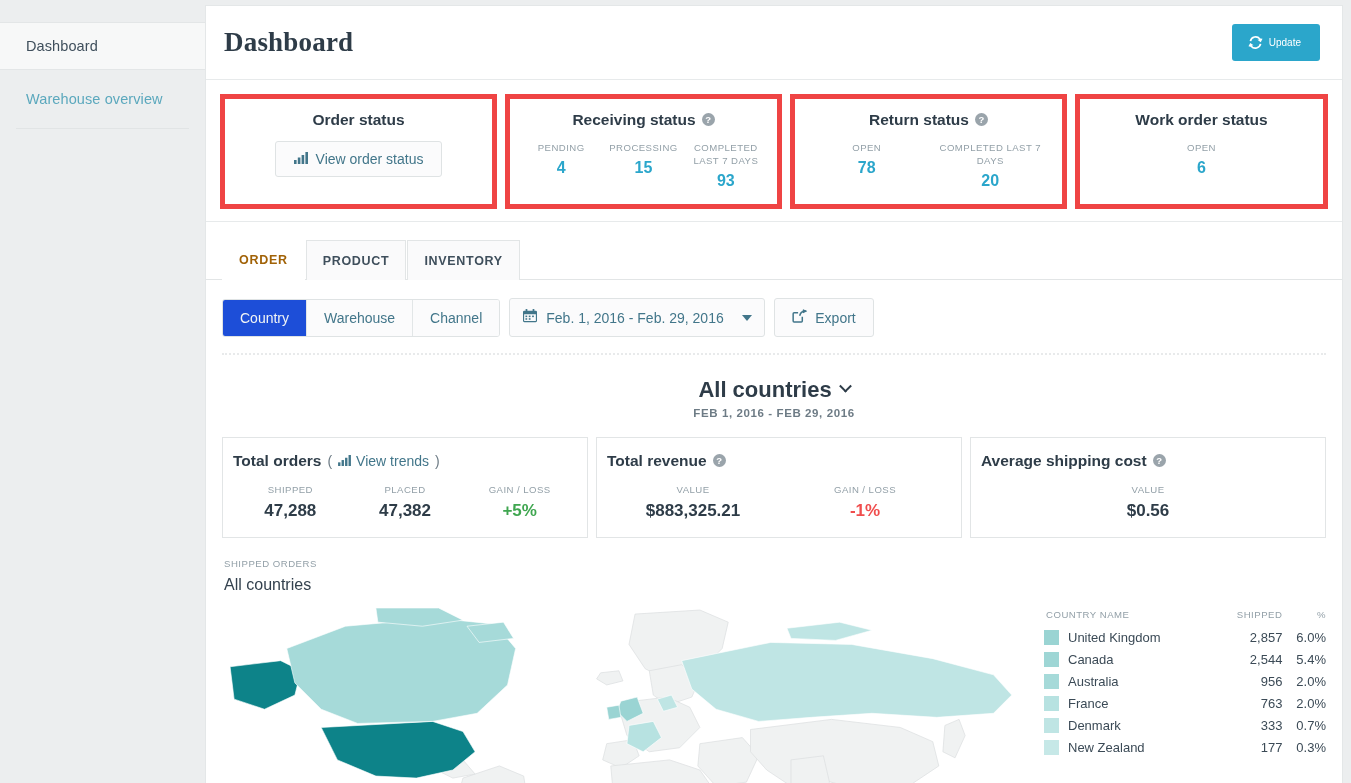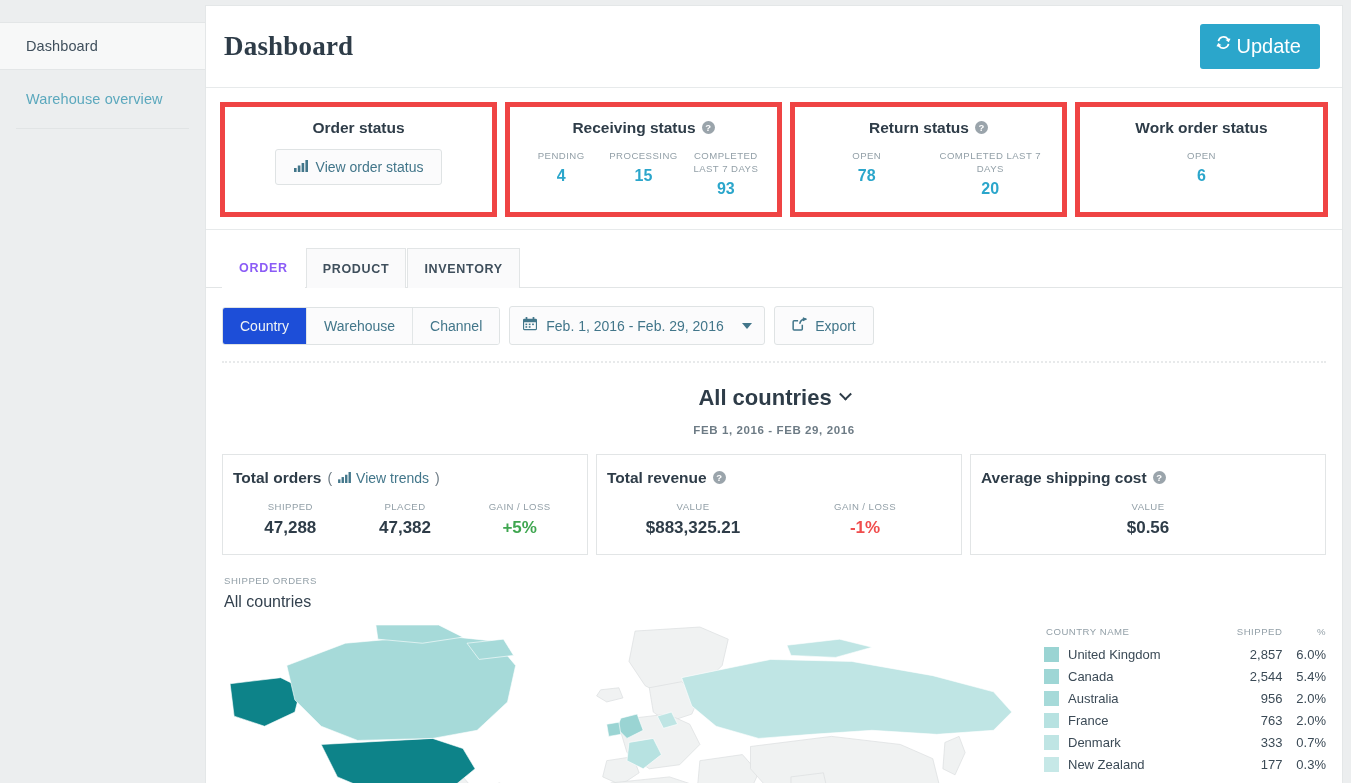--- a/index.html
+++ b/index.html
@@ -80,24 +80,24 @@
     font-size: 27px;
     font-weight: bold;
     color: #2e3c48;
     letter-spacing: .2px;
   }
   .btn-update {
     background: #2ba6cb;
     color: #fff;
     border: none;
     border-radius: 3px;
-    font-size: 20px;
+    font-size: 10px;
     padding: 11px 19px 11px 16px;
     display: flex;
-    align-items: flex-start;
+    align-items: center;
     gap: 6px;
     cursor: pointer;
     font-family: "Liberation Sans", sans-serif;
   }
   .btn-update svg { display: block; }
 
   
   .status-row {
     display: flex;
     gap: 8px;
@@ -197,21 +197,21 @@
     border-bottom: none;
     position: relative;
     bottom: -1px;
     background: #fafafb;
     border-color: #e2e5e6;
   }
   .tab.active {
     background: #fff;
     border-color: transparent;
     border-bottom: 1px solid #fff;
-    color: #8b5cf6;
+    color: #a16207;
     text-align: center;
   }
 
   
   .filterbar {
     display: flex;
     align-items: center;
     padding: 18px 16px 16px 16px;
     gap: 9px;
   }
@@ -294,21 +294,21 @@
     display: inline-block;
     width: 9px; height: 9px;
     border-right: 2px solid #2e3c48;
     border-bottom: 2px solid #2e3c48;
     transform: rotate(45deg) translate(-3px,-3px);
   }
   .sect-sub {
     font-size: 11.5px;
     color: #6d7b85;
     letter-spacing: .6px;
-    margin-top: 13px;
+    margin-top: 4px;
     font-weight: bold;
   }
 
   
   .kpi-row {
     display: flex;
     gap: 8px;
     padding: 14px 16px 0 16px;
   }
   .kpi {

